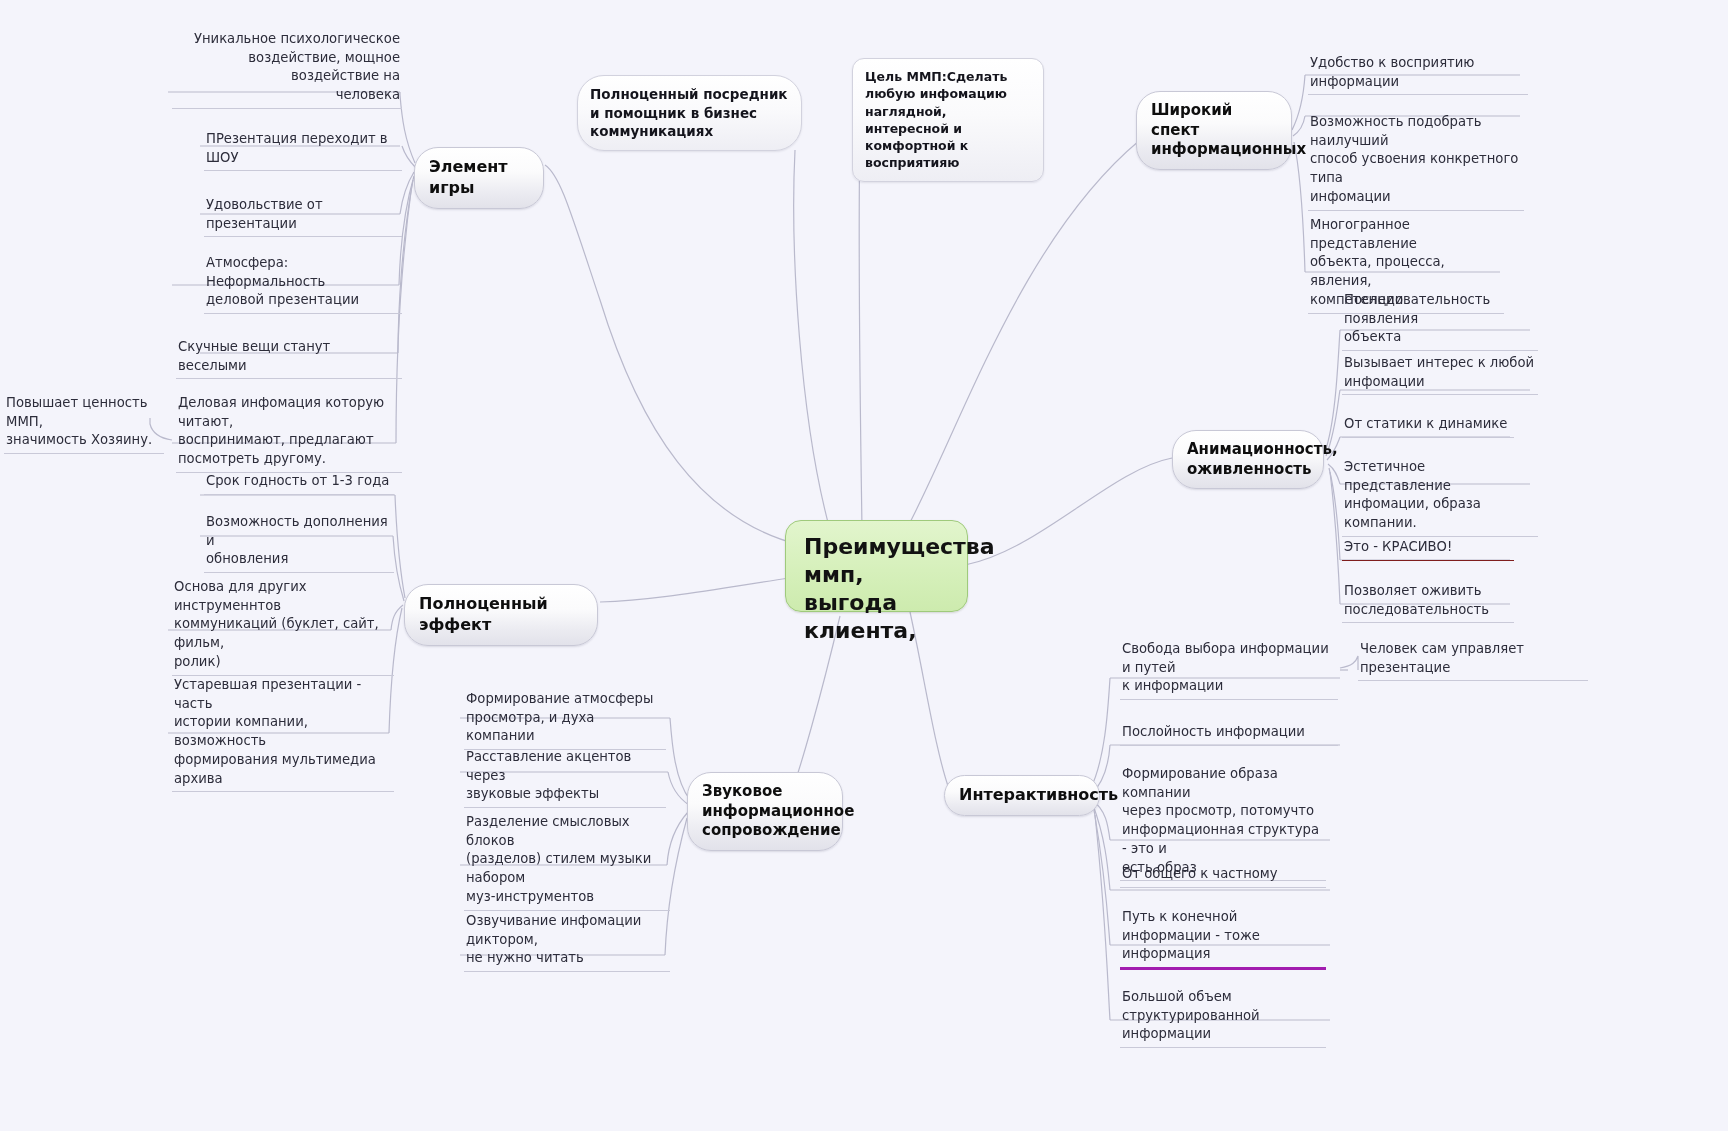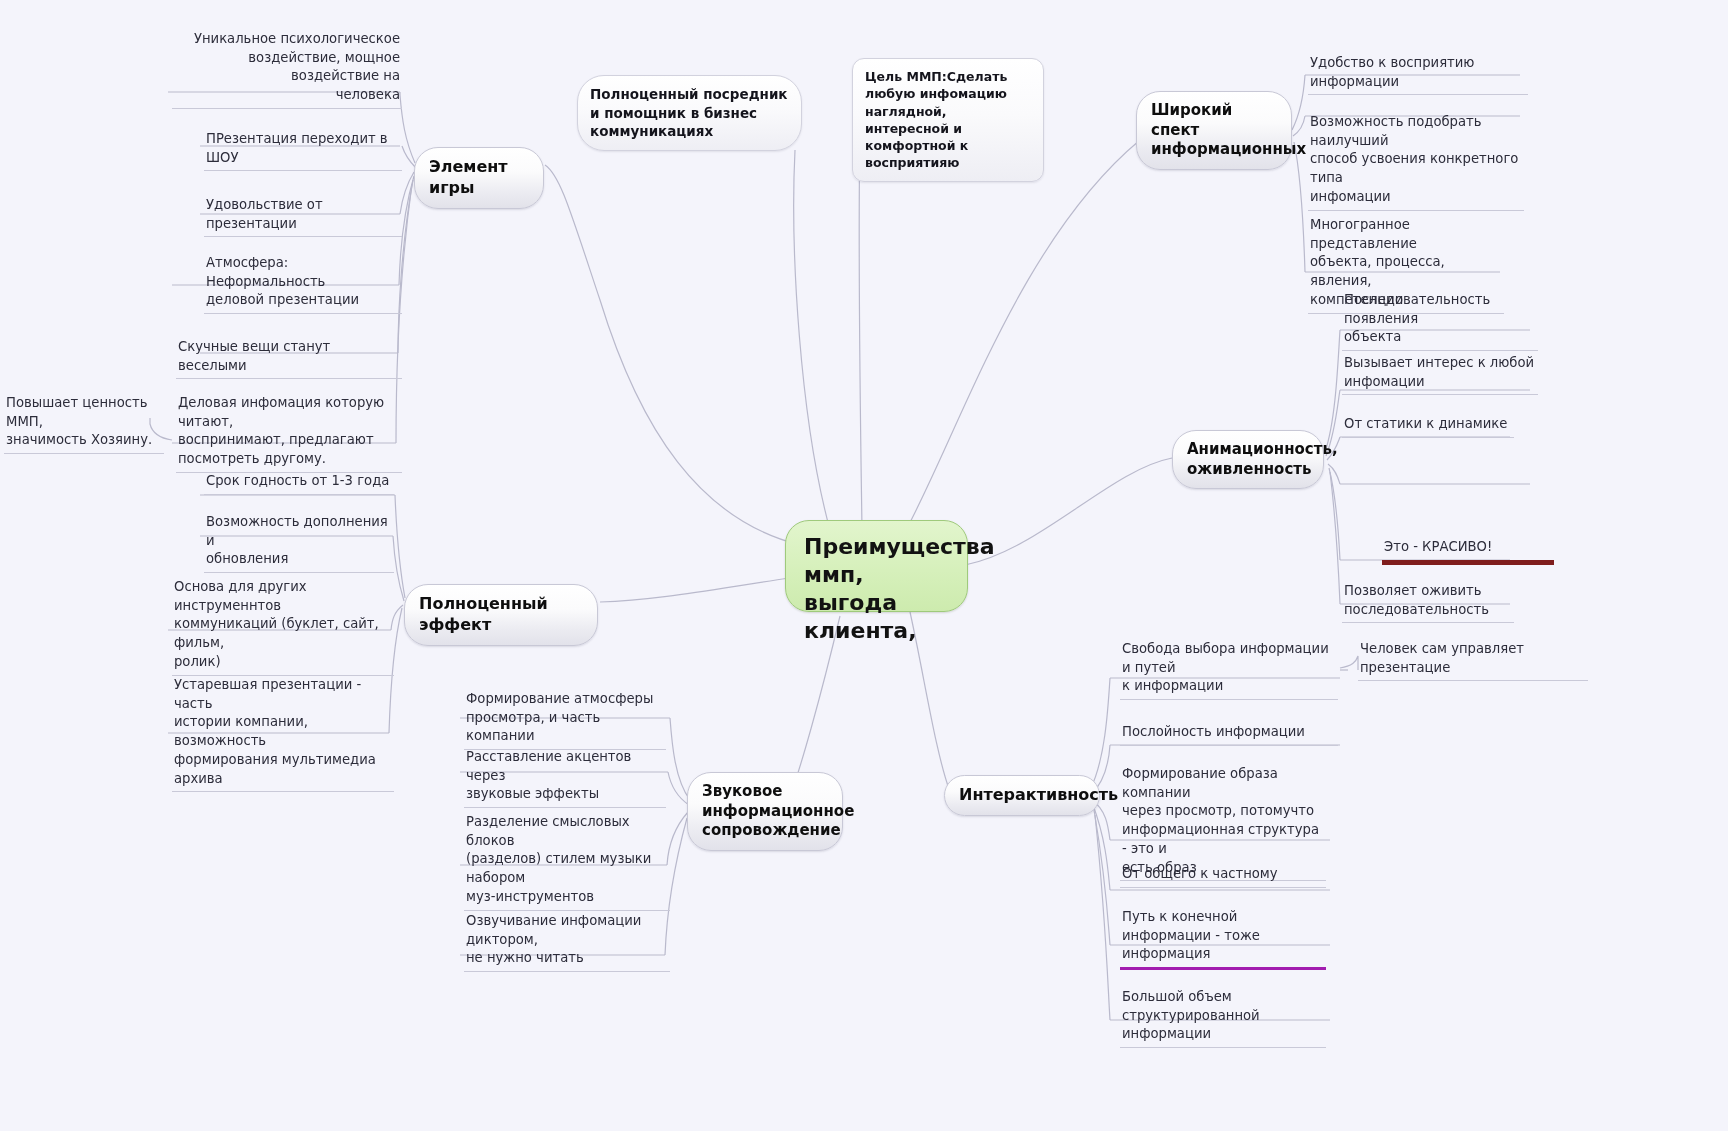--- a/index.html
+++ b/index.html
@@ -22,21 +22,21 @@
     height: 1131px;
     pointer-events: none;
   }
 
   
   .root-node {
     position: absolute;
     box-sizing: border-box;
     background: linear-gradient(180deg, #e2f5cd 0%, #d6f0bb 55%, #cdebae 100%);
     border: 1px solid #9fca7c;
-    border-radius: 24px;
+    border-radius: 16px;
     box-shadow: 0 1px 2px rgba(60,80,40,0.18);
     color: #121212;
     font-weight: bold;
     font-size: 22px;
     line-height: 1.28;
     padding: 12px 14px 12px 18px;
   }
 
   
   .branch-node {
@@ -226,21 +226,21 @@
 истории компании, возможность
 формирования мультимедиа архива</div>
 
   <div class="branch-node small" style="left:687px; top:772px; width:156px;">
     <span style="white-space:pre-line;">Звуковое
 информационное
 сопровождение</span>
   </div>
 
   <div class="leaf" style="left:464px; top:690px; width:202px; border-bottom:1px solid #c9c9d8;">Формирование атмосферы
-просмотра, и часть компании</div>
+просмотра, и духа компании</div>
   <div class="leaf" style="left:464px; top:748px; width:202px; border-bottom:1px solid #c9c9d8;">Расставление акцентов через
 звуковые эффекты</div>
   <div class="leaf" style="left:464px; top:912px; width:206px; border-bottom:1px solid #c9c9d8;">Озвучивание инфомации диктором,
 не нужно читать</div>
   <div class="leaf" style="left:464px; top:813px; width:206px; border-bottom:1px solid #c9c9d8;">Разделение смысловых блоков
 (разделов) стилем музыки набором
 муз-инструментов</div>
 
   <div class="branch-node" style="left:944px; top:775px; width:156px;">
     <span style="white-space:pre-line;">Интерактивность</span>
@@ -263,21 +263,23 @@
   <div class="branch-node small" style="left:1172px; top:430px; width:152px;">
     <span style="white-space:pre-line;">Анимационность,
 оживленность</span>
   </div>
 
   <div class="leaf" style="left:1342px; top:291px; width:196px; border-bottom:1px solid #c9c9d8;">Последовательность появления
 объекта</div>
   <div class="leaf" style="left:1342px; top:354px; width:196px; border-bottom:1px solid #c9c9d8;">Вызывает интерес к любой
 инфомации</div>
   <div class="leaf" style="left:1342px; top:415px; width:172px; border-bottom:1px solid #c9c9d8;">От статики к динамике</div>
-  <div class="leaf" style="left:1342px; top:538px; width:172px; border-bottom:5px solid #7f1d1d;margin-left:40px;">Это - КРАСИВО!</div>
+  <div class="leaf" style="left:1342px; top:458px; width:196px; border-bottom:1px solid #c9c9d8;">Эстетичное представление
+инфомации, образа компании.</div>
+  <div class="leaf" style="left:1342px; top:538px; width:172px; border-bottom:1px solid #7f1d1d;">Это - КРАСИВО!</div>
   <div class="leaf" style="left:1342px; top:582px; width:172px; border-bottom:1px solid #c9c9d8;">Позволяет оживить
 последовательность</div>
 
   <div class="branch-node small" style="left:1136px; top:91px; width:156px;">
     <span style="white-space:pre-line;">Широкий спект
 информационных</span>
   </div>
 
   <div class="leaf" style="left:1308px; top:54px; width:220px; border-bottom:1px solid #c9c9d8;">Удобство к восприятию информации</div>
   <div class="leaf" style="left:1308px; top:113px; width:216px; border-bottom:1px solid #c9c9d8;">Возможность подобрать наилучший

